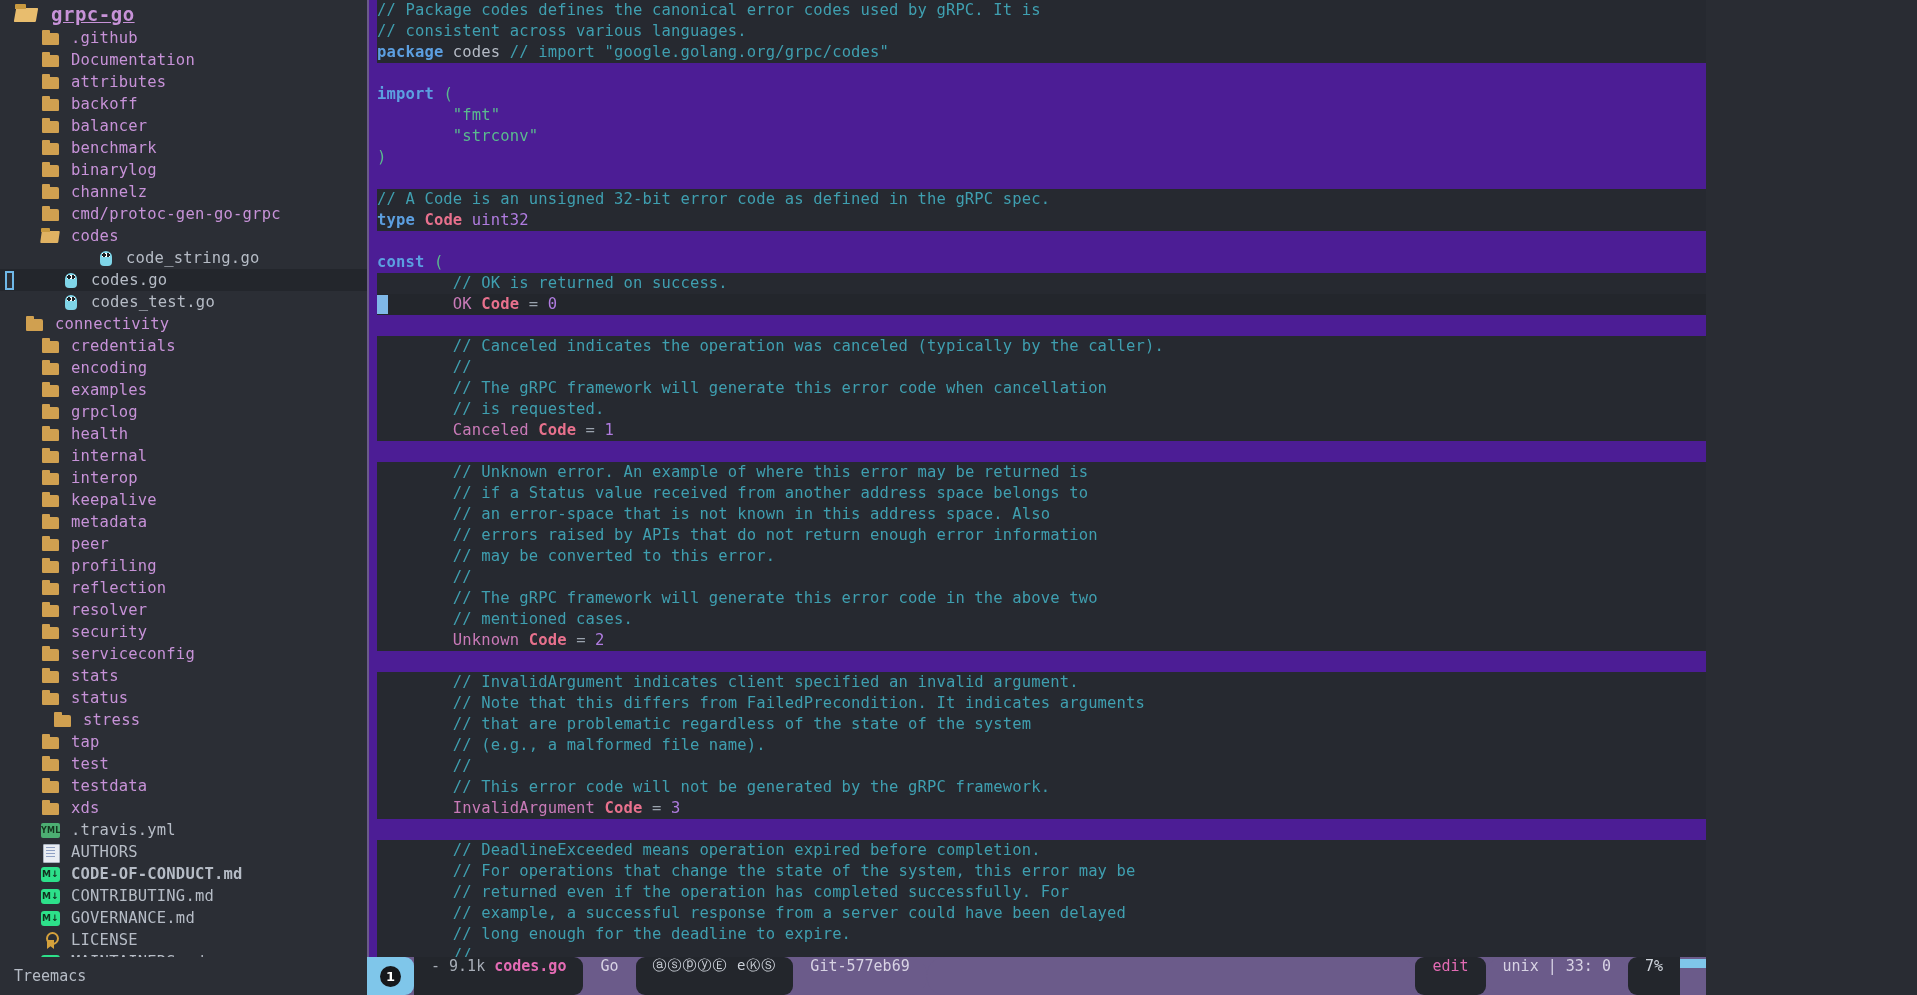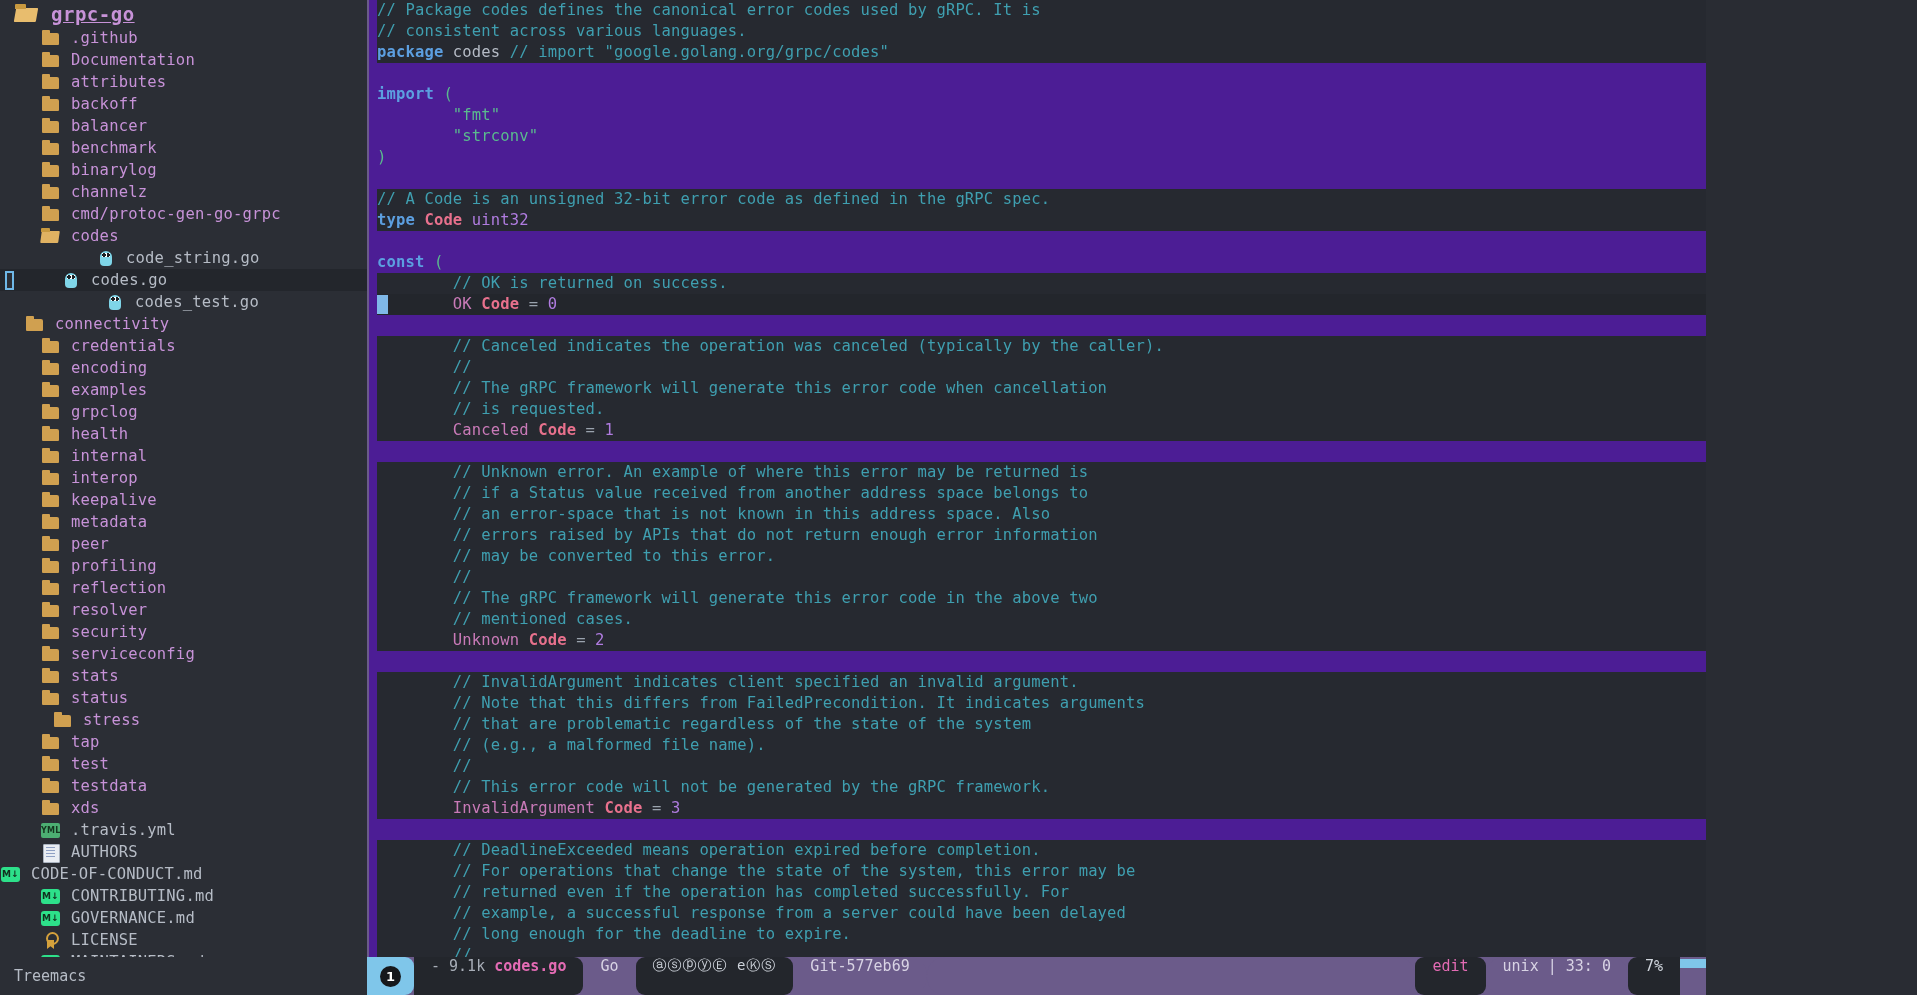--- a/index.html
+++ b/index.html
@@ -257,21 +257,21 @@
           </div>
           <div class="tm-row" style="padding-left: 60px; margin-left: 35px;">
             <span class="tm-icon ic-go"></span>
             <span class="tm-label file">code_string.go</span>
           </div>
           <div class="tm-row selected" style="padding-left: 60px;">
             <span class="tm-cursor"></span>
             <span class="tm-icon ic-go"></span>
             <span class="tm-label file">codes.go</span>
           </div>
-          <div class="tm-row" style="padding-left: 60px; margin-left: 44px;">
+          <div class="tm-row" style="padding-left: 60px;">
             <span class="tm-icon ic-go"></span>
             <span class="tm-label file">codes_test.go</span>
           </div>
           <div class="tm-row" style="padding-left: 24px;">
             <span class="tm-icon ic-folder"></span>
             <span class="tm-label">connectivity</span>
           </div>
           <div class="tm-row" style="padding-left: 40px;">
             <span class="tm-icon ic-folder"></span>
             <span class="tm-label">credentials</span>
@@ -361,21 +361,21 @@
             <span class="tm-label">xds</span>
           </div>
           <div class="tm-row" style="padding-left: 40px;">
             <span class="tm-icon ic-yml"></span>
             <span class="tm-label file">.travis.yml</span>
           </div>
           <div class="tm-row" style="padding-left: 40px;">
             <span class="tm-icon ic-doc"></span>
             <span class="tm-label file">AUTHORS</span>
           </div>
-          <div class="tm-row" style="">
+          <div class="tm-row" style="padding-left: 40px; font-weight: bold;">
             <span class="tm-icon ic-md"></span>
             <span class="tm-label file">CODE-OF-CONDUCT.md</span>
           </div>
           <div class="tm-row" style="padding-left: 40px;">
             <span class="tm-icon ic-md"></span>
             <span class="tm-label file">CONTRIBUTING.md</span>
           </div>
           <div class="tm-row" style="padding-left: 40px;">
             <span class="tm-icon ic-md"></span>
             <span class="tm-label file">GOVERNANCE.md</span>

